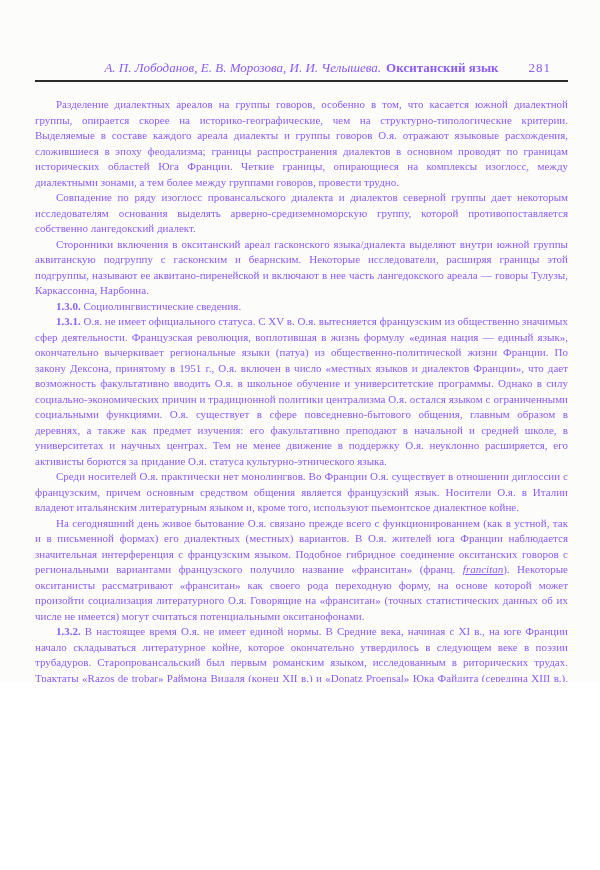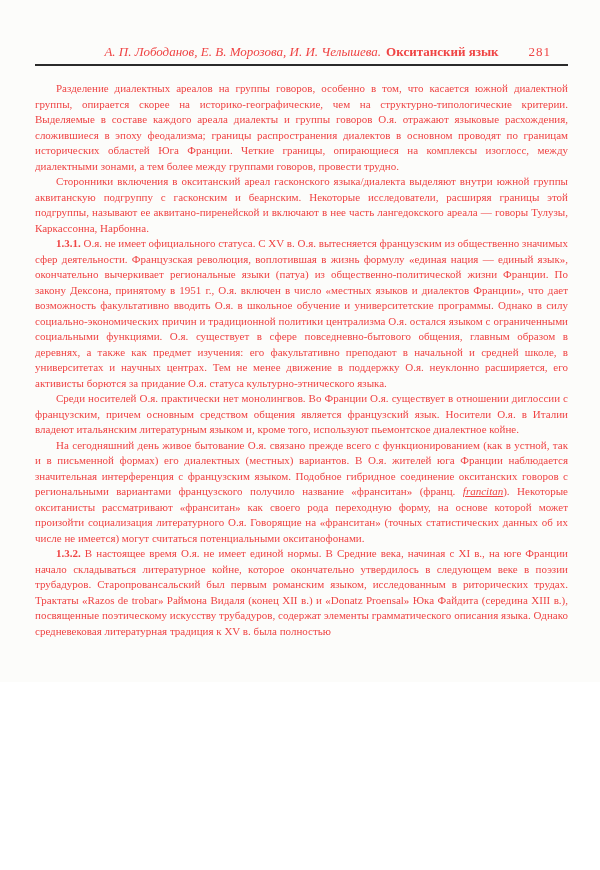--- a/index.html
+++ b/index.html
@@ -6,23 +6,23 @@
     margin: 0;
     padding: 0;
     background: #ffffff;
   }
   .page {
     position: relative;
     width: 600px;
     height: 682px;
     box-sizing: border-box;
     background: #fcfcfa;
-    color: #ef4444;
+    color: #8b5cf6;
     font-family: "Liberation Serif", "DejaVu Serif", serif;
-    padding: 44px 32px 0 35px;
+    padding: 60px 32px 0 35px;
     overflow: hidden;
   }
   .running-header {
     position: relative;
     text-align: center;
     font-size: 13px;
     line-height: 16px;
     white-space: nowrap;
   }
   .authors {
@@ -64,20 +64,22 @@
 
   <div class="running-header">
     <span class="authors">А. П. Лободанов, Е. В. Морозова, И. И. Челышева.</span><span class="header-title">Окситанский язык</span>
     <span class="page-number">281</span>
   </div>
 
   <div class="header-rule"></div>
 
   <div class="body-text">
     <p class="para">Разделение диалектных ареалов на группы говоров, особенно в том, что касается южной диалектной группы, опирается скорее на историко-географические, чем на структурно-типологические критерии. Выделяемые в составе каждого ареала диалекты и группы говоров О.я. отражают языковые расхождения, сложившиеся в эпоху феодализма; границы распространения диалектов в основном проводят по границам исторических областей Юга Франции. Четкие границы, опирающиеся на комплексы изоглосс, между диалектными зонами, а тем более между группами говоров, провести трудно.</p>
+    <p class="para">Совпадение по ряду изоглосс провансальского диалекта и диалектов северной группы дает некоторым исследователям основания выделять арверно-средиземноморскую группу, которой противопоставляется собственно лангедокский диалект.</p>
     <p class="para">Сторонники включения в окситанский ареал гасконского языка/диалекта выделяют внутри южной группы аквитанскую подгруппу с гасконским и беарнским. Некоторые исследователи, расширяя границы этой подгруппы, называют ее аквитано-пиренейской и включают в нее часть лангедокского ареала — говоры Тулузы, Каркассонна, Нарбонна.</p>
+    <p class="para"><b>1.3.0.</b><span> Социолингвистические сведения.</span></p>
     <p class="para"><b>1.3.1.</b><span> О.я. не имеет официального статуса. С XV в. О.я. вытесняется французским из общественно значимых сфер деятельности. Французская революция, воплотившая в жизнь формулу «единая нация — единый язык», окончательно вычеркивает региональные языки (патуа) из общественно-политической жизни Франции. По закону Дексона, принятому в 1951 г., О.я. включен в число «местных языков и диалектов Франции», что дает возможность факультативно вводить О.я. в школьное обучение и университетские программы. Однако в силу социально-экономических причин и традиционной политики централизма О.я. остался языком с ограниченными социальными функциями. О.я. существует в сфере повседневно-бытового общения, главным образом в деревнях, а также как предмет изучения: его факультативно преподают в начальной и средней школе, в университетах и научных центрах. Тем не менее движение в поддержку О.я. неуклонно расширяется, его активисты борются за придание О.я. статуса культурно-этнического языка.</span></p>
     <p class="para">Среди носителей О.я. практически нет монолингвов. Во Франции О.я. существует в отношении диглоссии с французским, причем основным средством общения является французский язык. Носители О.я. в Италии владеют итальянским литературным языком и, кроме того, используют пьемонтское диалектное койне.</p>
     <p class="para"><span>На сегодняшний день живое бытование О.я. связано прежде всего с функционированием (как в устной, так и в письменной формах) его диалектных (местных) вариантов. В О.я. жителей юга Франции наблюдается значительная интерференция с французским языком. Подобное гибридное соединение окситанских говоров с региональными вариантами французского получило название «франситан» (франц. </span><i>francitan</i><span>). Некоторые окситанисты рассматривают «франситан» как своего рода переходную форму, на основе которой может произойти социализация литературного О.я. Говорящие на «франситан» (точных статистических данных об их числе не имеется) могут считаться потенциальными окситанофонами.</span></p>
     <p class="para"><b>1.3.2.</b><span> В настоящее время О.я. не имеет единой нормы. В Средние века, начиная с XI в., на юге Франции начало складываться литературное койне, которое окончательно утвердилось в следующем веке в поэзии трубадуров. Старопровансальский был первым романским языком, исследованным в риторических трудах. Трактаты «Razos de trobar» Раймона Видаля (конец XII в.) и «Donatz Proensal» Юка Файдита (середина XIII в.), посвященные поэтическому искусству трубадуров, содержат элементы грамматического описания языка. Однако средневековая литературная традиция к XV в. была полностью</span></p>
   </div>
 
 </div>
 
 </body></html>

